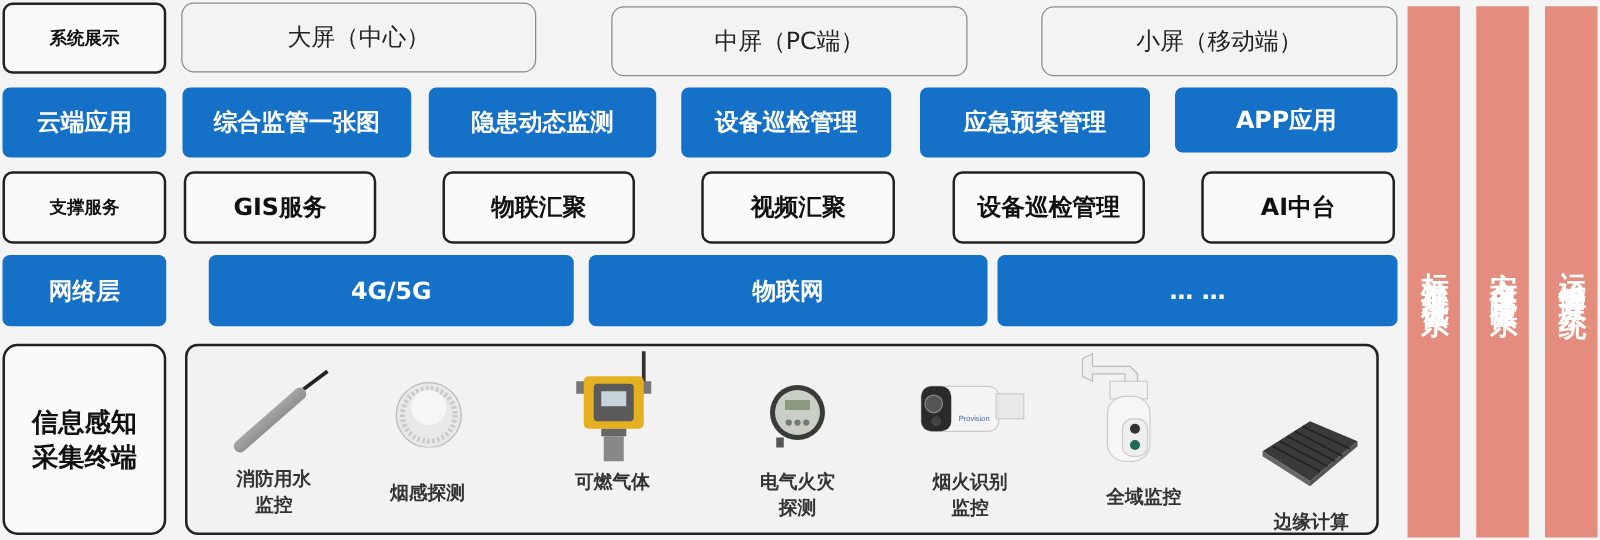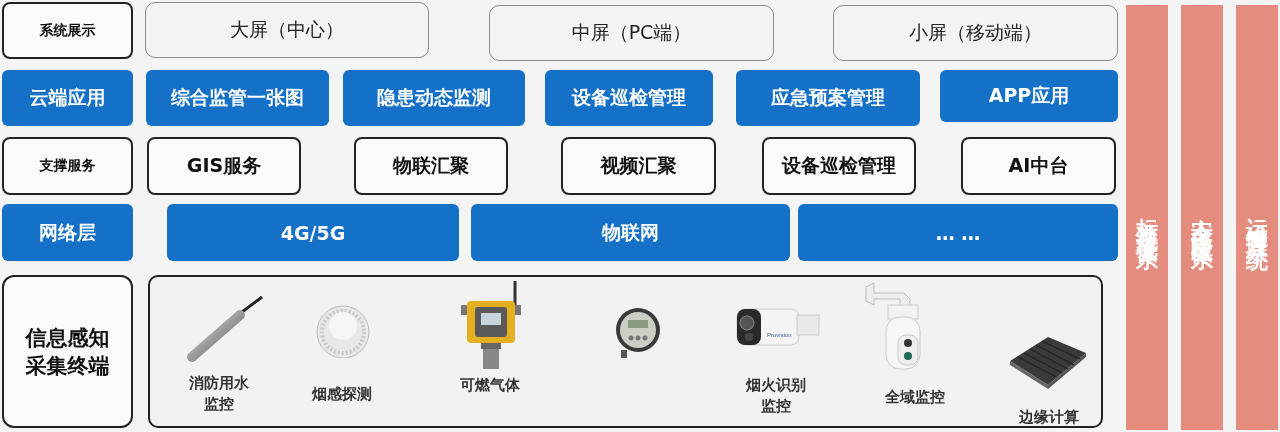--- a/index.html
+++ b/index.html
@@ -98,20 +98,24 @@
   <div class="device" style="left:433px;width:110px;">
     <svg class="img" style="left:30px;top:25px;" width="50" height="60" viewBox="0 0 50 60">
       <circle cx="25" cy="28" r="22" fill="#3a3a3a"></circle>
       <circle cx="25" cy="28" r="18" fill="#c9cfc5"></circle>
       <rect x="15" y="18" width="20" height="8" fill="#8a9a80"></rect>
       <circle cx="18" cy="36" r="2.5" fill="#777"></circle>
         <circle cx="25" cy="36" r="2.5" fill="#777"></circle>
         <circle cx="32" cy="36" r="2.5" fill="#777"></circle>
       <rect x="8" y="48" width="6" height="8" fill="#555"></rect>
     </svg>
+    <div class="dlabel" style="left:0;top:98px;">
+      <div>电气火灾</div>
+      <div>探测</div>
+    </div>
   </div>
 
   <div class="device" style="left:571px;width:110px;">
     <svg class="img" style="left:14px;top:28px;" width="86" height="44" viewBox="0 0 86 44">
       <rect x="2" y="4" width="62" height="36" rx="8" fill="#f4f4f4" stroke="#ccc"></rect>
       <rect x="2" y="4" width="24" height="36" rx="8" fill="#2a2a2a"></rect>
       <circle cx="12" cy="18" r="7" fill="#555" stroke="#888"></circle>
       <circle cx="14" cy="32" r="4" fill="#444"></circle>
       <rect x="62" y="10" width="22" height="20" fill="#e8e8e8" stroke="#ccc"></rect>
       <text x="32" y="32" font-size="6" fill="#4466aa" font-family="Liberation Sans, sans-serif">Provision</text>

